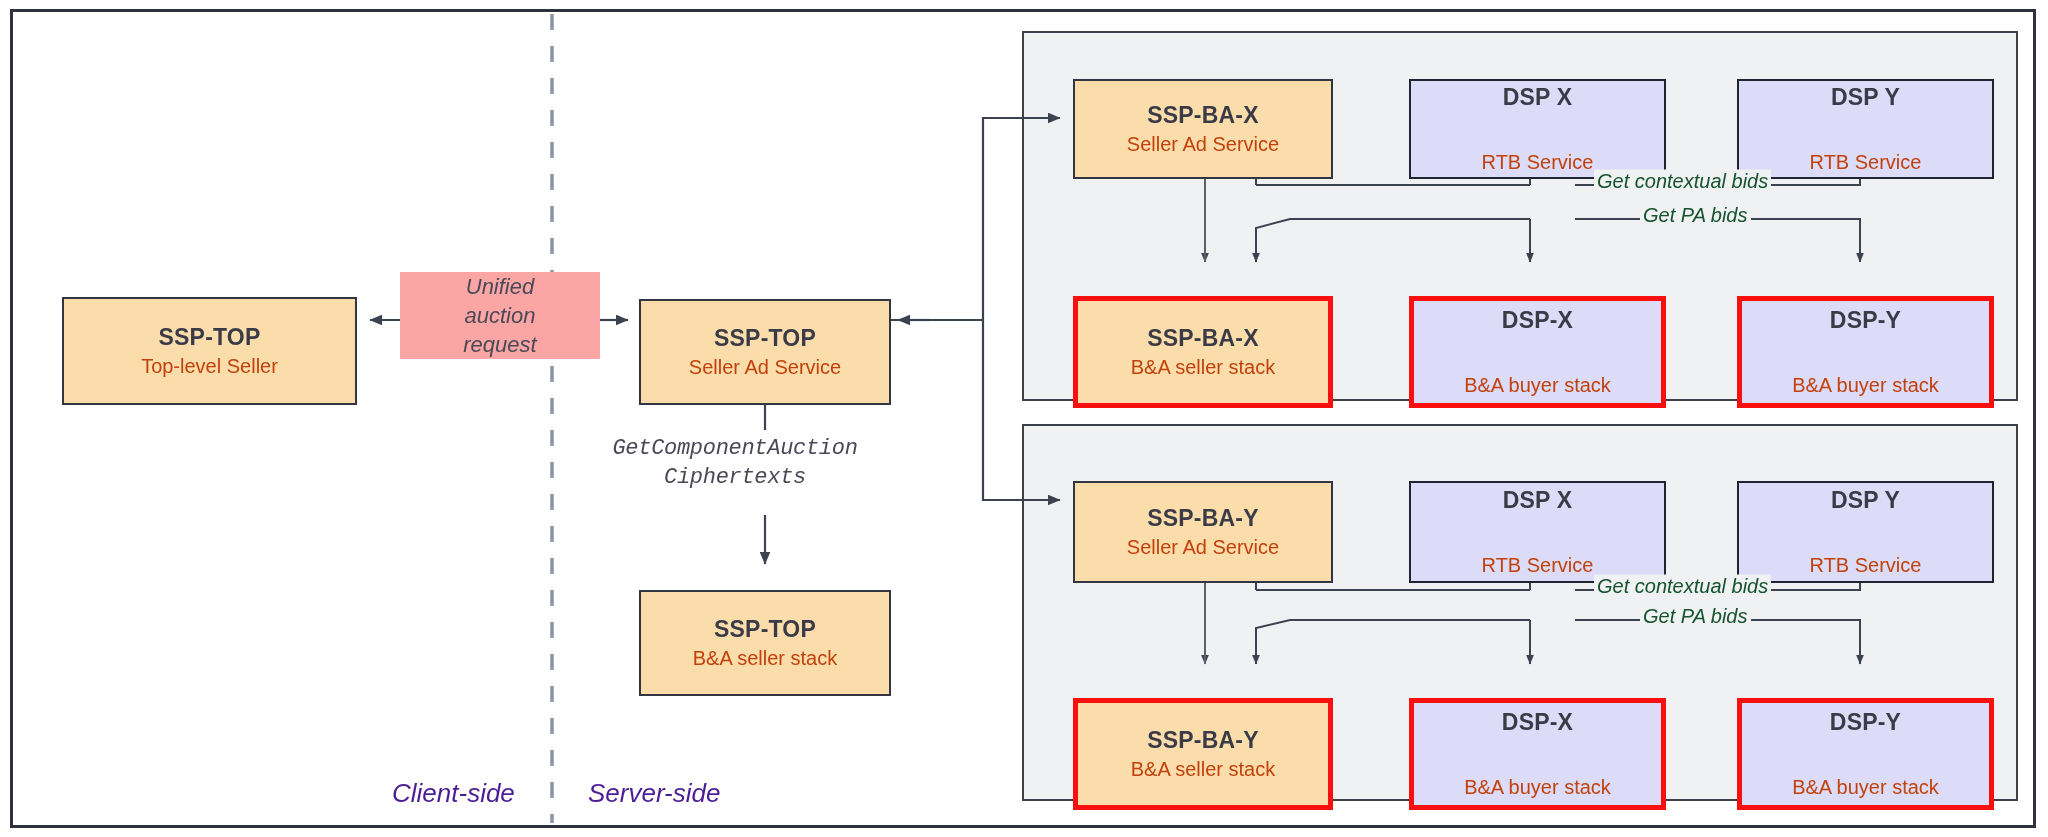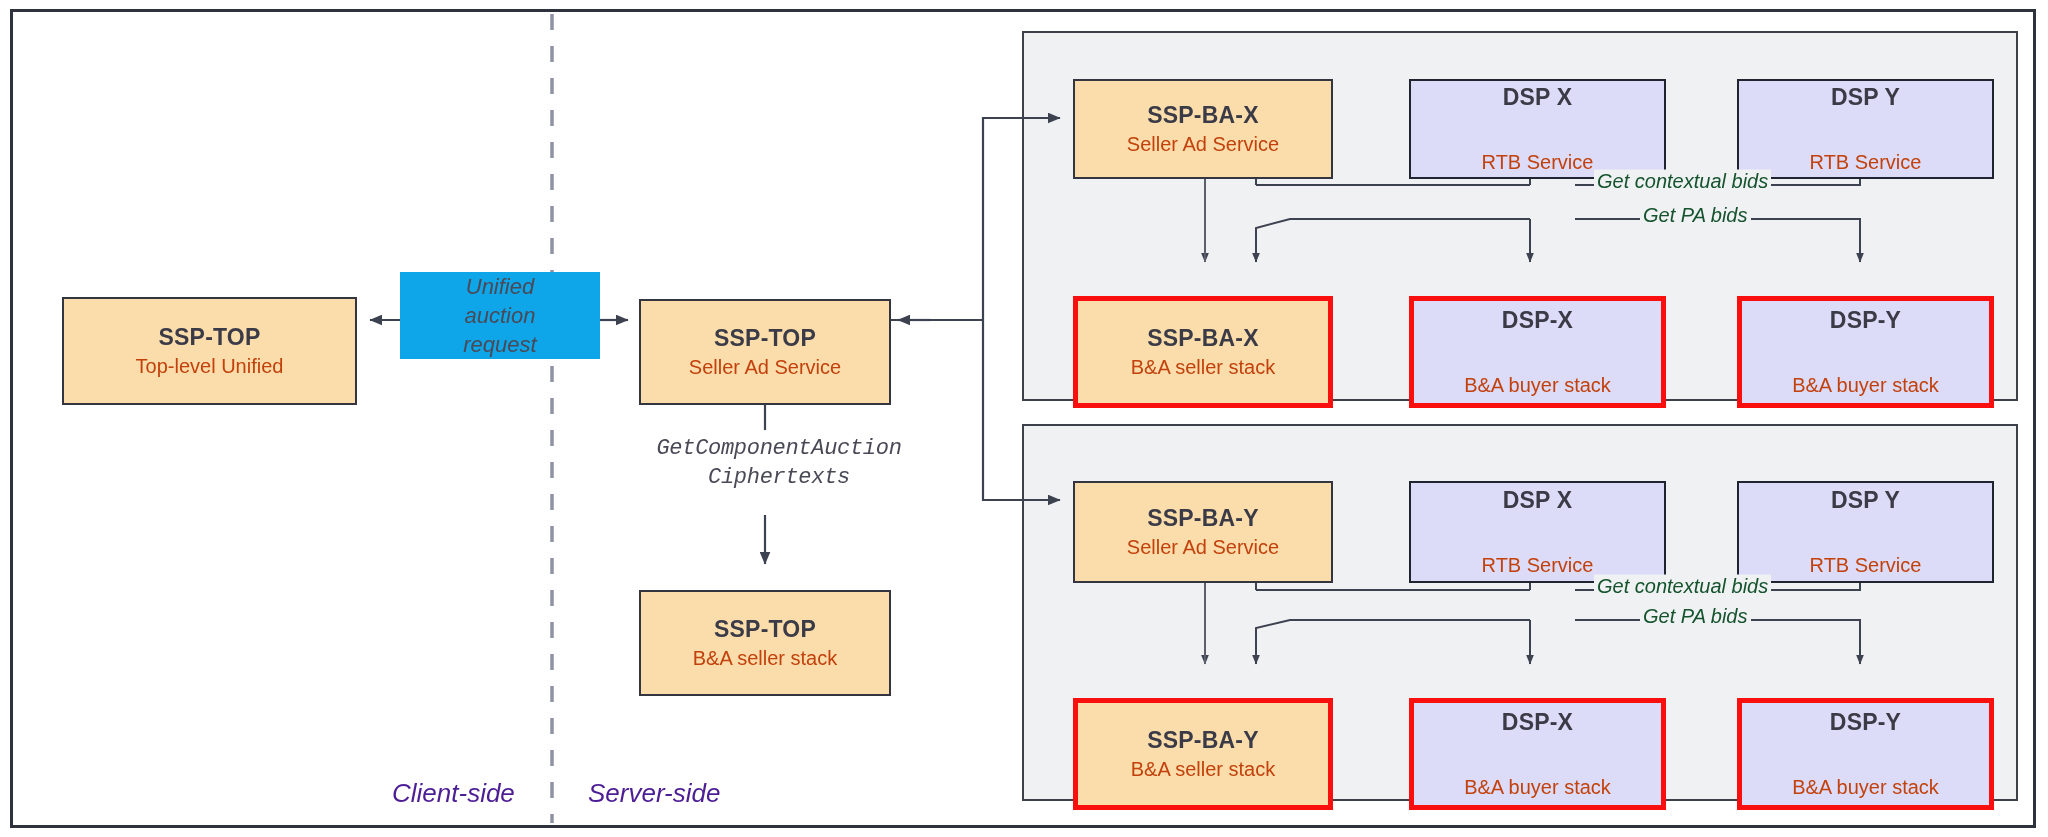--- a/index.html
+++ b/index.html
@@ -160,21 +160,21 @@
     <path d="M1575,590 L1860,590 L1860,554" stroke="#3d4251" stroke-width="2" fill="none" marker-end="url(#ah)"></path>
 
     <path d="M1256,664 L1256,628 L1290,620 L1530,620" stroke="#3d4251" stroke-width="2" fill="none"></path>
     <path d="M1256,630 L1256,664" stroke="#3d4251" stroke-width="2" fill="none" marker-end="url(#ah)"></path>
     <path d="M1530,620 L1530,664" stroke="#3d4251" stroke-width="2" fill="none" marker-end="url(#ah)"></path>
     <path d="M1575,620 L1860,620 L1860,664" stroke="#3d4251" stroke-width="2" fill="none" marker-end="url(#ah)"></path>
   </svg>
 
   <div class="node orange" style="left:62px; top:266px; width:295px; height:108px;">
     <span class="t1">SSP-TOP</span>
-    <span class="t2">Top-level Unified</span>
+    <span class="t2">Top-level Seller</span>
   </div>
 
   <div class="node orange" style="left:639px; top:268px; width:252px; height:106px;">
     <span class="t1">SSP-TOP</span>
     <span class="t2">Seller Ad Service</span>
   </div>
 
   <div class="node orange" style="left:639px; top:559px; width:252px; height:106px;">
     <span class="t1">SSP-TOP</span>
     <span class="t2">B&amp;A seller stack</span>
@@ -233,25 +233,25 @@
   <div class="node purple redframe" style="left:1409px; top:667px; width:257px; height:112px;">
     <span class="t1">DSP-X</span>
     <span class="t2">B&amp;A buyer stack</span>
   </div>
 
   <div class="node purple redframe" style="left:1737px; top:667px; width:257px; height:112px;">
     <span class="t1">DSP-Y</span>
     <span class="t2">B&amp;A buyer stack</span>
   </div>
 
-  <div class="edgelabel" style="left:400px; top:272px; width:200px; background:#0ea5e9;">Unified
+  <div class="edgelabel" style="left:400px; top:272px; width:200px; background:#fca5a5;">Unified
 auction
 request</div>
 
-  <div class="edgelabel mono" style="left:619px; top:434px; width:320px; background:#ffffff;">GetComponentAuction
+  <div class="edgelabel mono" style="left:575px; top:434px; width:320px; background:#ffffff;">GetComponentAuction
 Ciphertexts</div>
 
   <div class="smalllabel" style="left:1594px; top:181px; transform:translateY(-50%);">Get contextual bids</div>
 
   <div class="smalllabel" style="left:1640px; top:215px; transform:translateY(-50%);">Get PA bids</div>
 
   <div class="smalllabel" style="left:1594px; top:586px; transform:translateY(-50%);">Get contextual bids</div>
 
   <div class="smalllabel" style="left:1640px; top:616px; transform:translateY(-50%);">Get PA bids</div>
 

